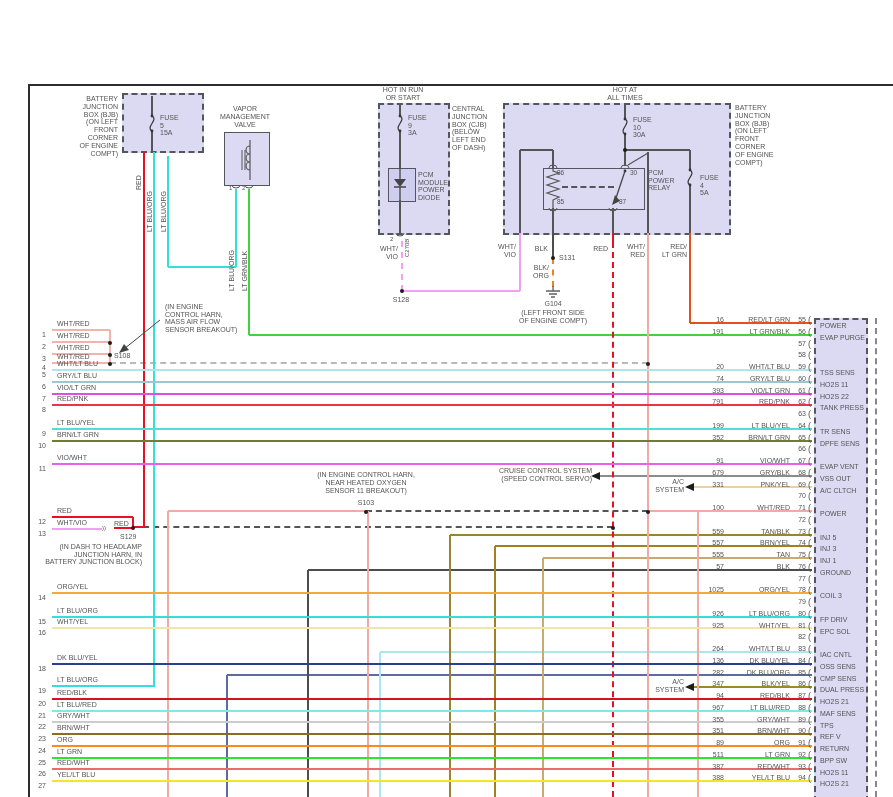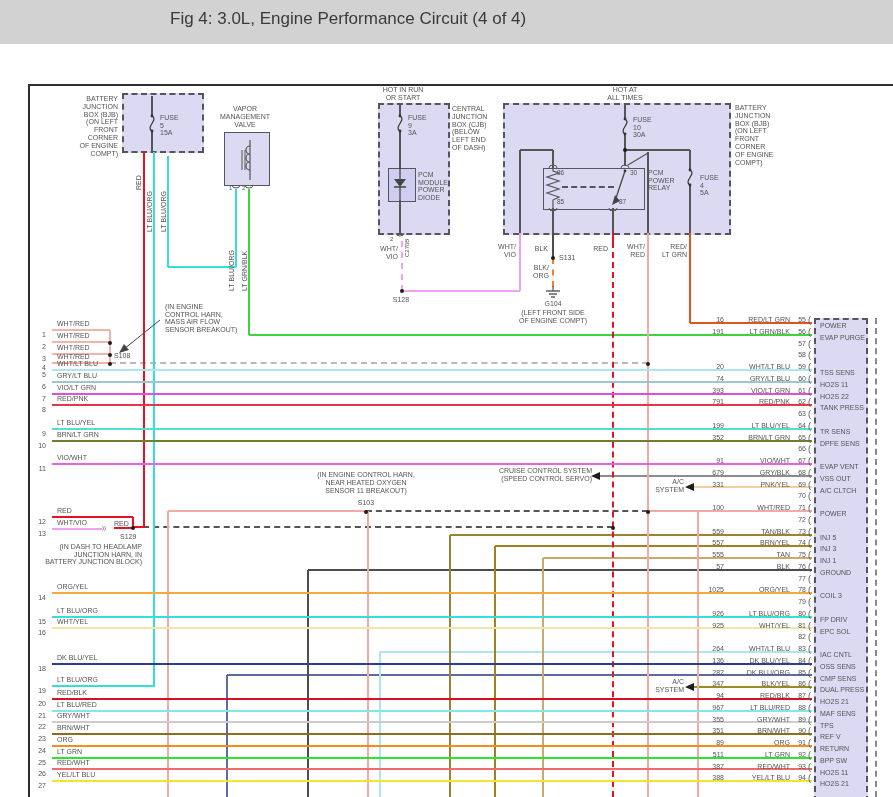--- a/index.html
+++ b/index.html
@@ -18,23 +18,20 @@
   .sbox{position:absolute;border:1.5px solid #55555f;}
   .arrowL{position:absolute;width:0;height:0;border-top:4px solid transparent;
           border-bottom:4px solid transparent;border-right:9px solid #1d1d1d;margin-top:-4px;}
   .frame{position:absolute;background:#2e2e2e;}
   svg{position:absolute;left:0;top:0;}
 </style>
 </head>
 <body>
 
 <div id="root">
-  <div class="titlebar">
-    <span>Fig 4: 3.0L, Engine Performance Circuit (4 of 4)</span>
-  </div>
   <div id="diagram">
       <div class="frame" style="left: 28px; top: 84px; width: 865px; height: 2px;"></div>
       <div class="frame" style="left: 28px; top: 84px; width: 2px; height: 713px;"></div>
       <div class="dbox" style="left: 122px; top: 93px; width: 78px; height: 56px;"></div>
       <div class="dbox" style="left: 378px; top: 103px; width: 68px; height: 128px;"></div>
       <div class="dbox" style="left: 503px; top: 103px; width: 224px; height: 128px;"></div>
       <div class="dbox" style="left: 814px; top: 318px; width: 50px; height: 490px;"></div>
       <div class="dashV" style="left: 875px; top: 318px; height: 479px; border-left-color: rgb(136, 136, 136);"></div>
       <div class="sbox" style="left: 224px; top: 132px; width: 44px; height: 52px; background: rgb(220, 218, 242);"></div>
       <div class="sbox" style="left: 543px; top: 168px; width: 100px; height: 40px;"></div>

